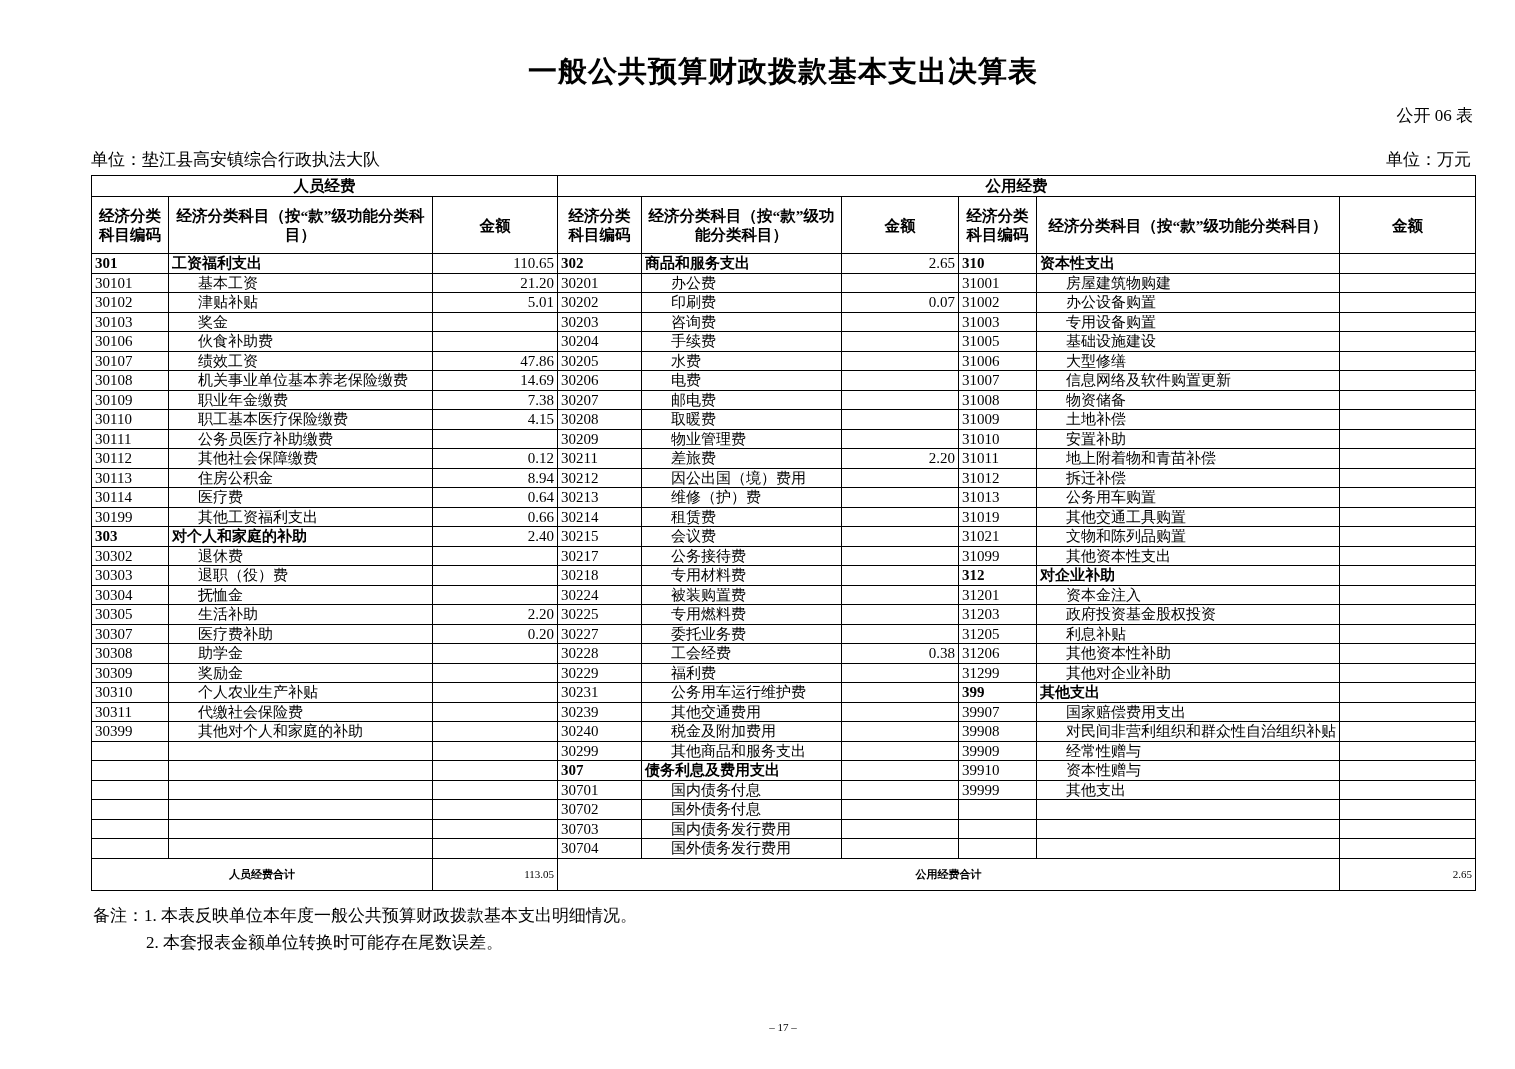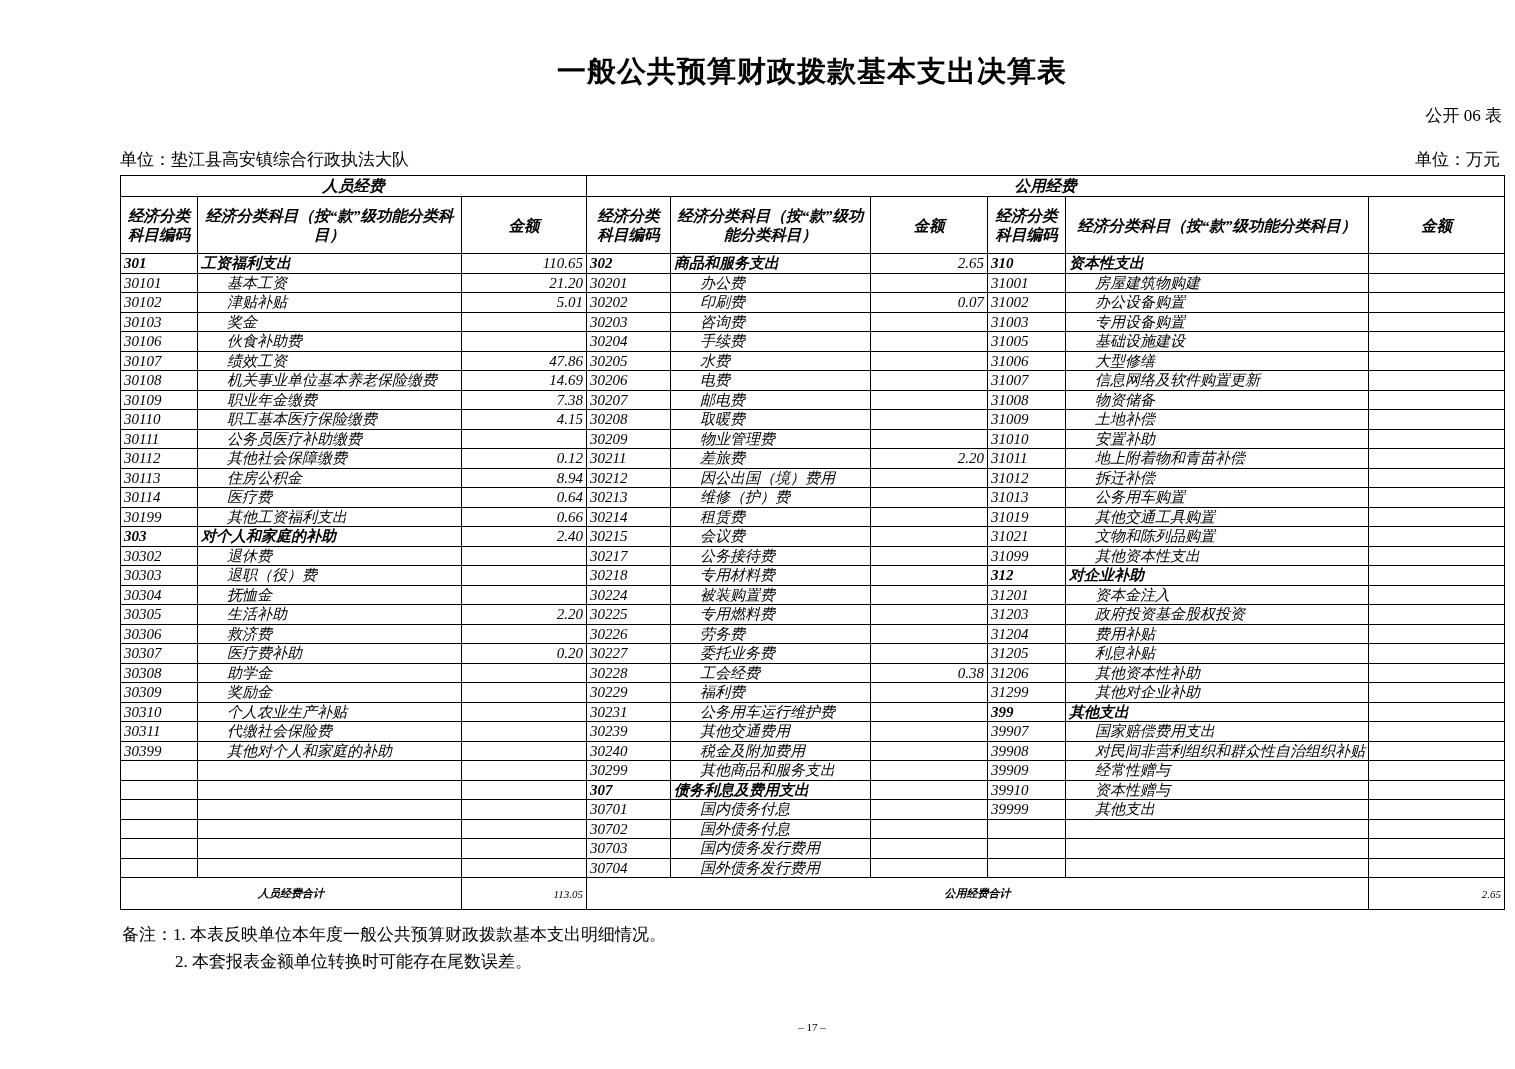--- a/index.html
+++ b/index.html
@@ -6,21 +6,21 @@
     margin: 0; padding: 0;
     width: 1515px; height: 1069px;
     background: #ffffff;
     color: #000000;
     font-family: "Liberation Serif", "DejaVu Serif", serif;
     overflow: hidden;
   }
   .sheet {
     position: absolute;
     left: 91px; top: 0;
-    width: 1384px; height: 1069px; margin-left: 29px;
+    width: 1384px; height: 1069px;
   }
   .title {
     margin-top: 52px;
     text-align: center;
     font-size: 29px;
     font-weight: bold;
     letter-spacing: 1px;
   }
   .doc-num {
     margin-top: 12px;
@@ -34,21 +34,20 @@
     align-items: flex-end;
     font-size: 17px;
     margin-top: 21px;
     margin-bottom: 4px;
   }
   .unit-right { padding-right: 4px; }
   table {
     border-collapse: collapse;
     table-layout: fixed;
     width: 1384px;
-    font-style: italic;
   }
   td, th {
     border: 1px solid #000;
     overflow: hidden;
     white-space: normal;
   }
   .group-row th {
     height: 20px;
     font-size: 15.5px;
     font-weight: bold;
@@ -350,31 +349,20 @@
           <td class="name indent">生活补助</td>
           <td class="amt">2.20</td>
           <td class="code">30225</td>
           <td class="name indent">专用燃料费</td>
           <td class="amt"></td>
           <td class="code">31203</td>
           <td class="name indent">政府投资基金股权投资</td>
           <td class="amt"></td>
         </tr>
         <tr>
-          <td class="code">30306</td>
-          <td class="name indent">救济费</td>
-          <td class="amt"></td>
-          <td class="code">30226</td>
-          <td class="name indent">劳务费</td>
-          <td class="amt"></td>
-          <td class="code">31204</td>
-          <td class="name indent">费用补贴</td>
-          <td class="amt"></td>
-        </tr>
-        <tr>
           <td class="code">30307</td>
           <td class="name indent">医疗费补助</td>
           <td class="amt">0.20</td>
           <td class="code">30227</td>
           <td class="name indent">委托业务费</td>
           <td class="amt"></td>
           <td class="code">31205</td>
           <td class="name indent">利息补贴</td>
           <td class="amt"></td>
         </tr>

